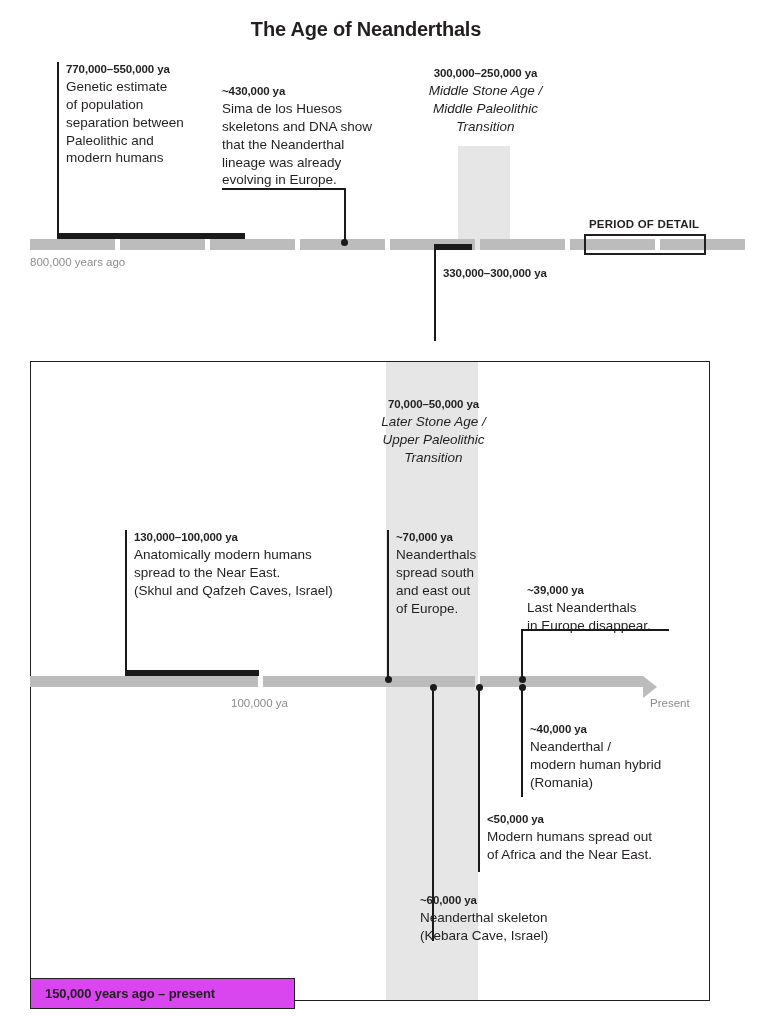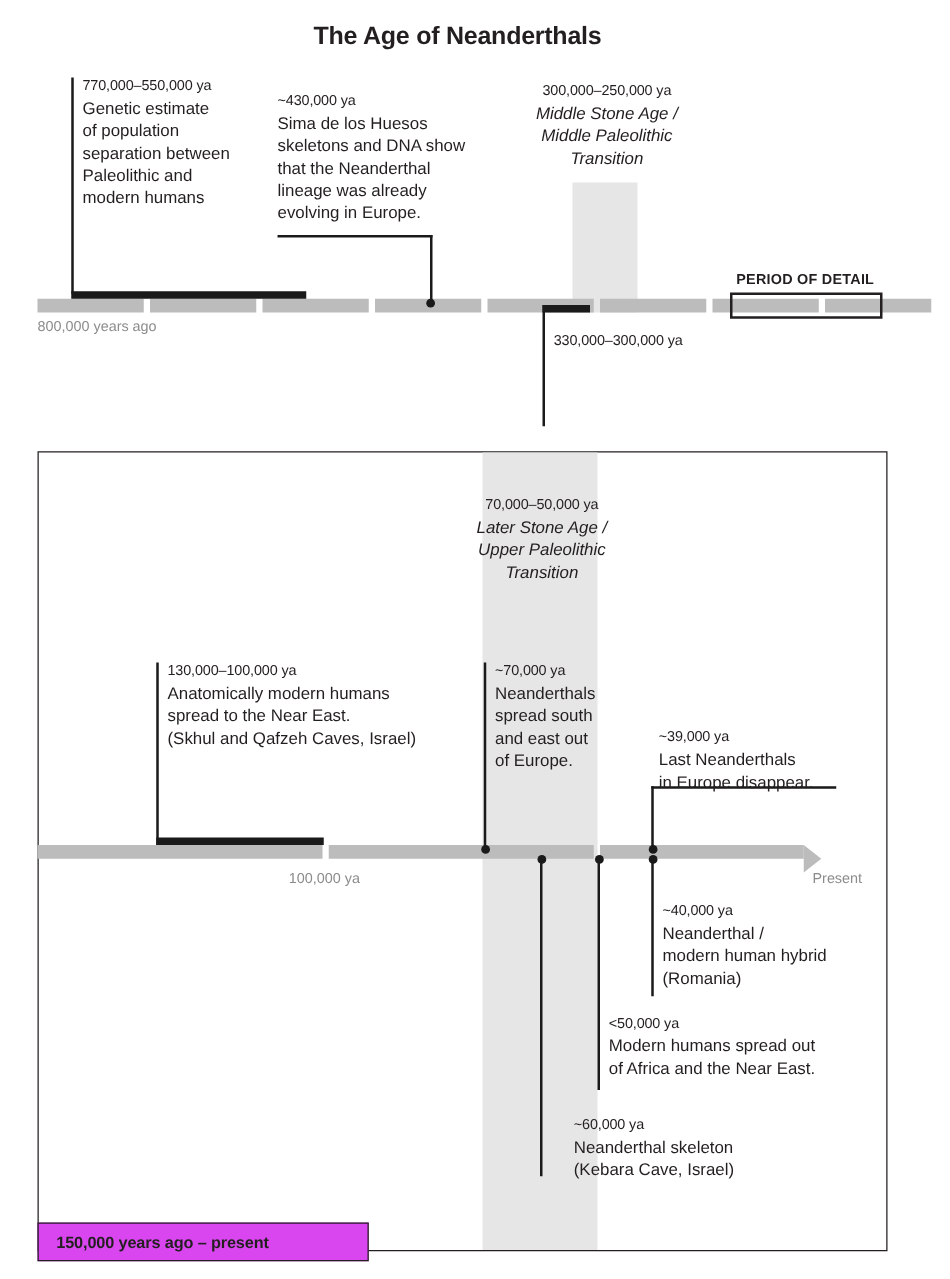--- a/index.html
+++ b/index.html
@@ -37,21 +37,21 @@
   }
 
   
   .note {
     position: absolute;
     line-height: 1.32;
     font-size: 13.5px;
     color: #231f20;
   }
   .note .date {
-    font-weight: normal;
+    font-weight: bold;
     font-size: 11.5px;
     letter-spacing: -0.1px;
     display: block;
     margin-bottom: 1px;
   }
   .note .body {
     display: block;
     font-size: 13.5px;
   }
   .note .body .ln { display: block; }
@@ -174,21 +174,21 @@
       <span class="ln">of population</span>
       <span class="ln">separation between</span>
       <span class="ln">Paleolithic and</span>
       <span class="ln">modern humans</span>
     </span>
   </div>
 
   <div class="hline" style="left:222px; top:188px; width:124px;"></div>
   <div class="vline" style="left:344px; top:188px; height:53px;"></div>
   <div class="dot" style="left:341px; top:239px;"></div>
-  <div class="note" style="left:222px; top:74px; width:165px;">
+  <div class="note" style="left:222px; top:84px; width:165px;">
     <span class="date">~430,000 ya</span>
     <span class="body">
       <span class="ln">Sima de los Huesos</span>
       <span class="ln">skeletons and DNA show</span>
       <span class="ln">that the Neanderthal</span>
       <span class="ln">lineage was already</span>
       <span class="ln">evolving in Europe.</span>
     </span>
   </div>
 
@@ -278,21 +278,21 @@
   <div class="note" style="left:487px; top:812px; width:215px;">
     <span class="date">&lt;50,000 ya</span>
     <span class="body">
       <span class="ln">Modern humans spread out</span>
       <span class="ln">of Africa and the Near East.</span>
     </span>
   </div>
 
   <div class="dot" style="left:430px; top:684px;"></div>
   <div class="vline" style="left:432px; top:687px; height:254px;"></div>
-  <div class="note" style="left:459px; top:893px; width:200px;">
+  <div class="note" style="left:420px; top:893px; width:200px;">
     <span class="date">~60,000 ya</span>
     <span class="body">
       <span class="ln">Neanderthal skeleton</span>
       <span class="ln">(Kebara Cave, Israel)</span>
     </span>
   </div>
 
   <div class="panel-caption" style="left:30px; top:978px; width:265px; height:31px;">
     <span>150,000 years ago – present</span>
   </div>

